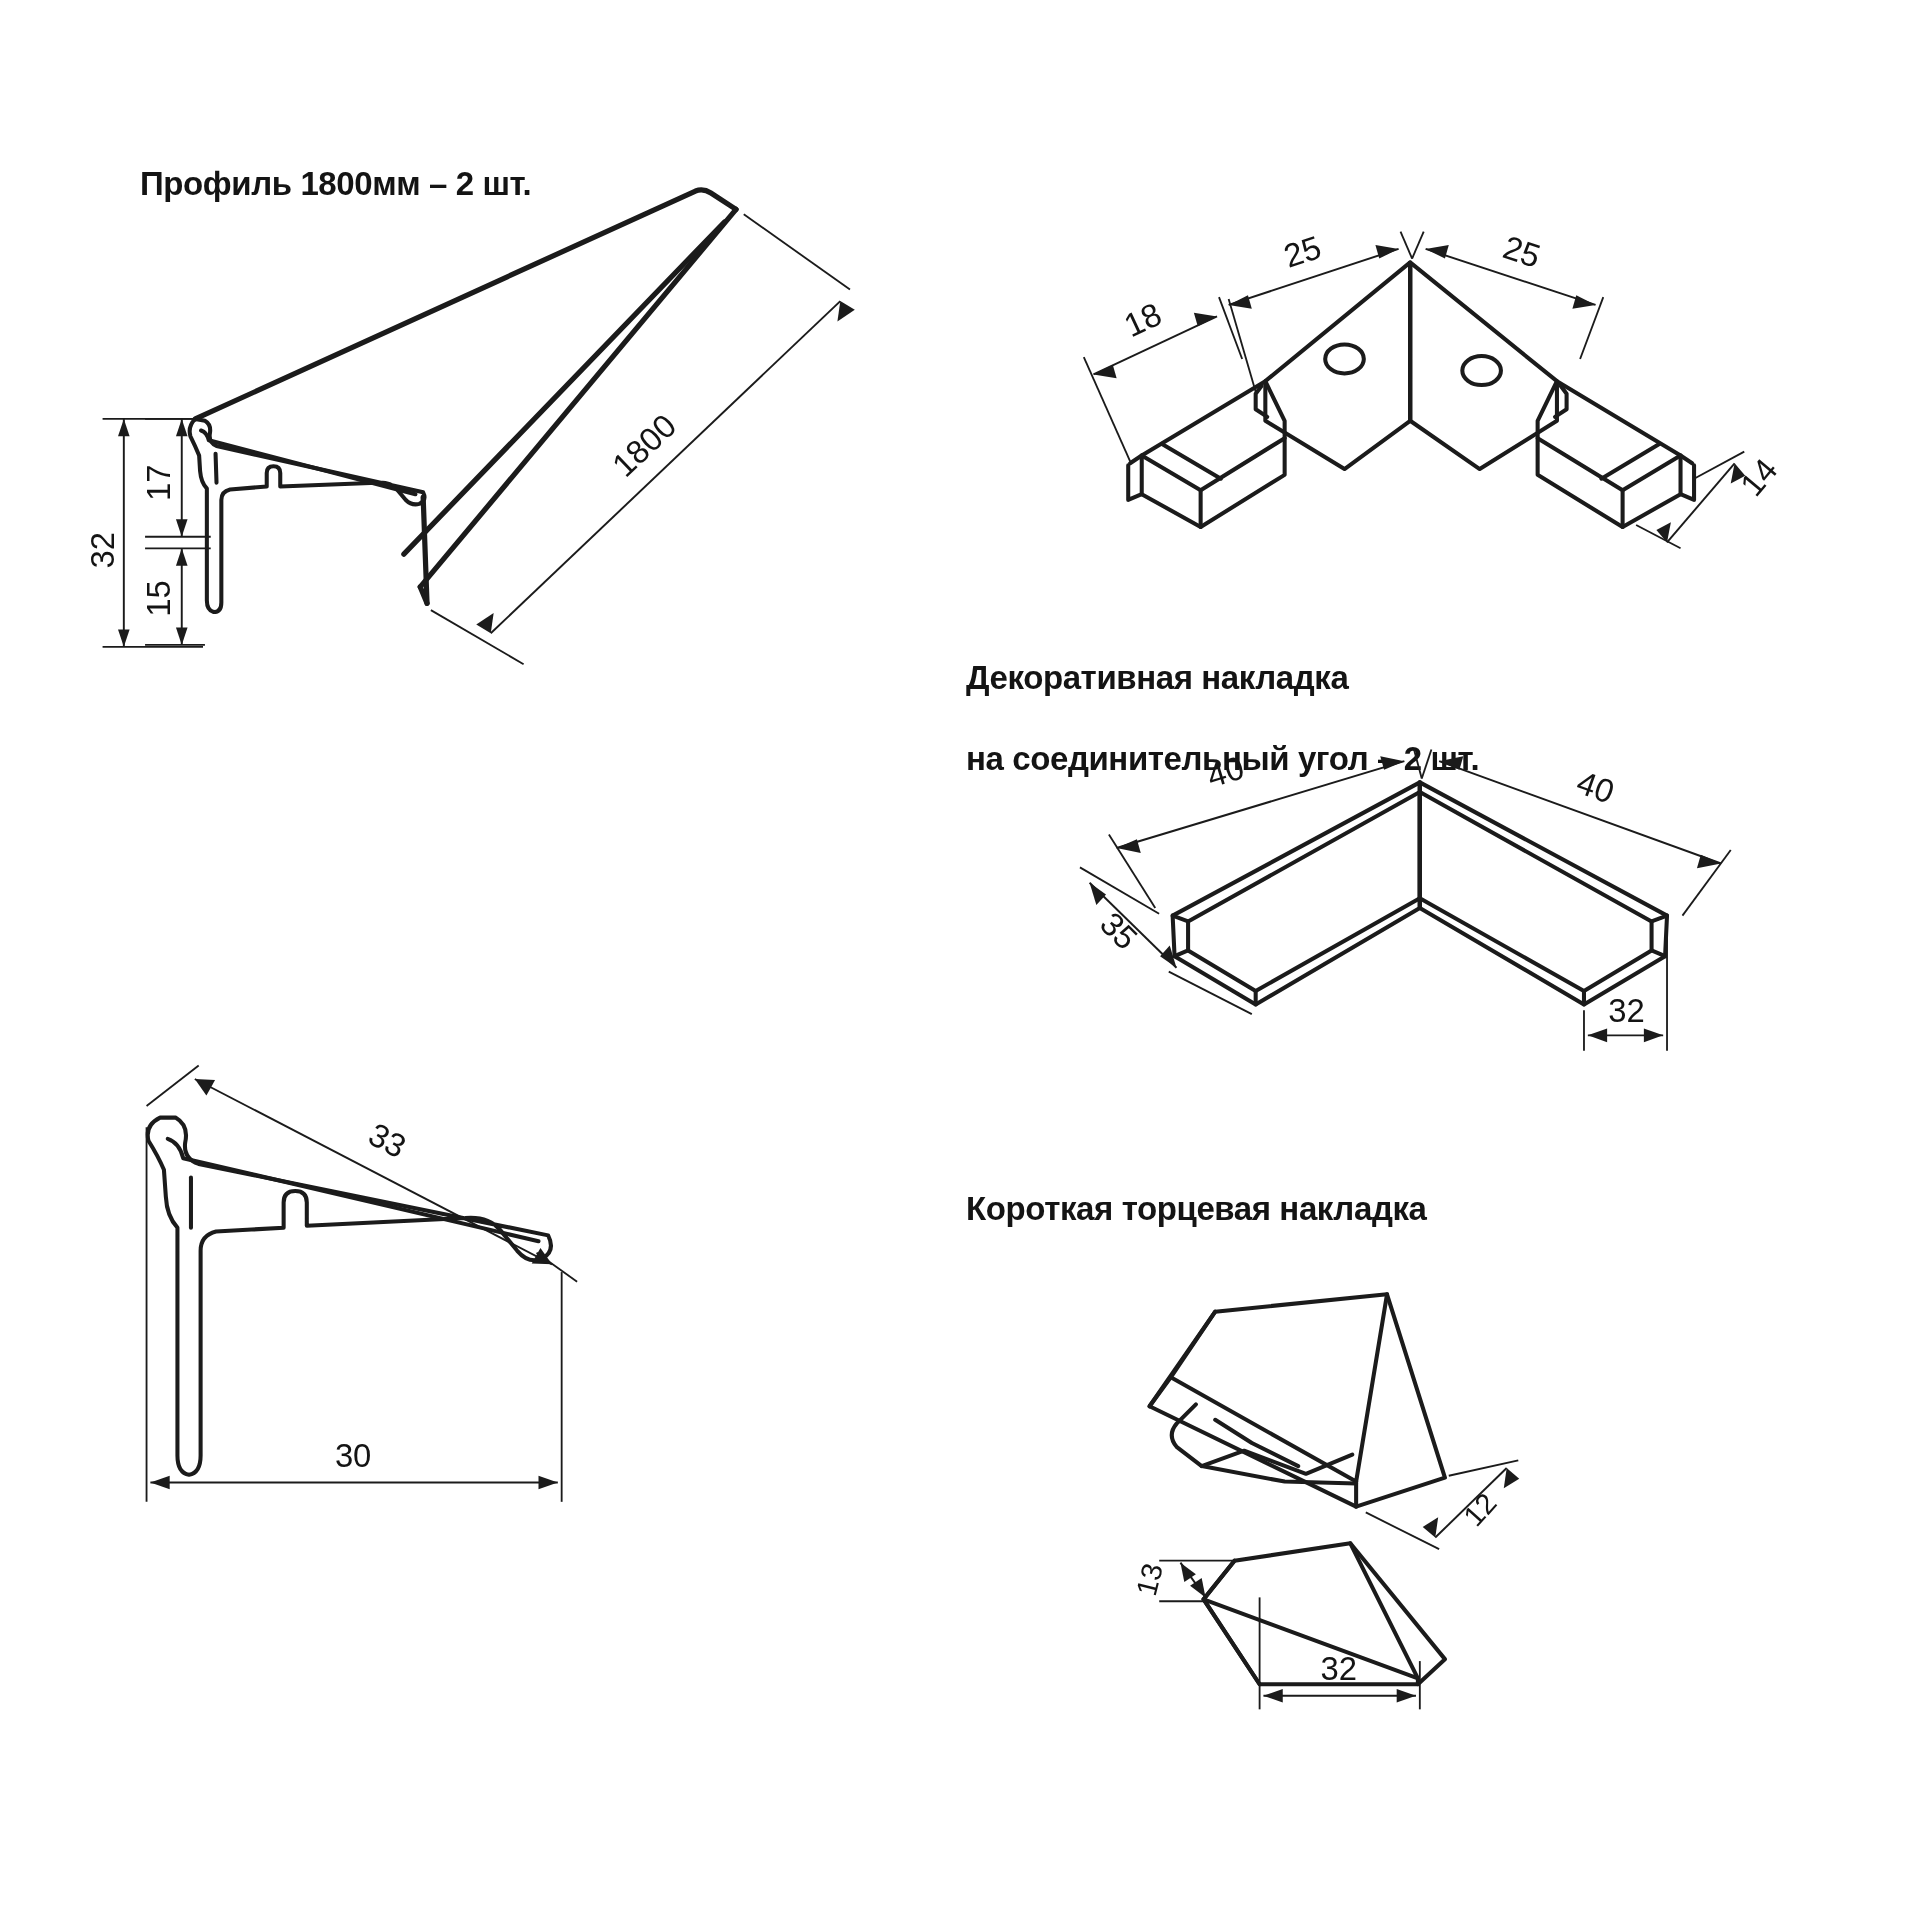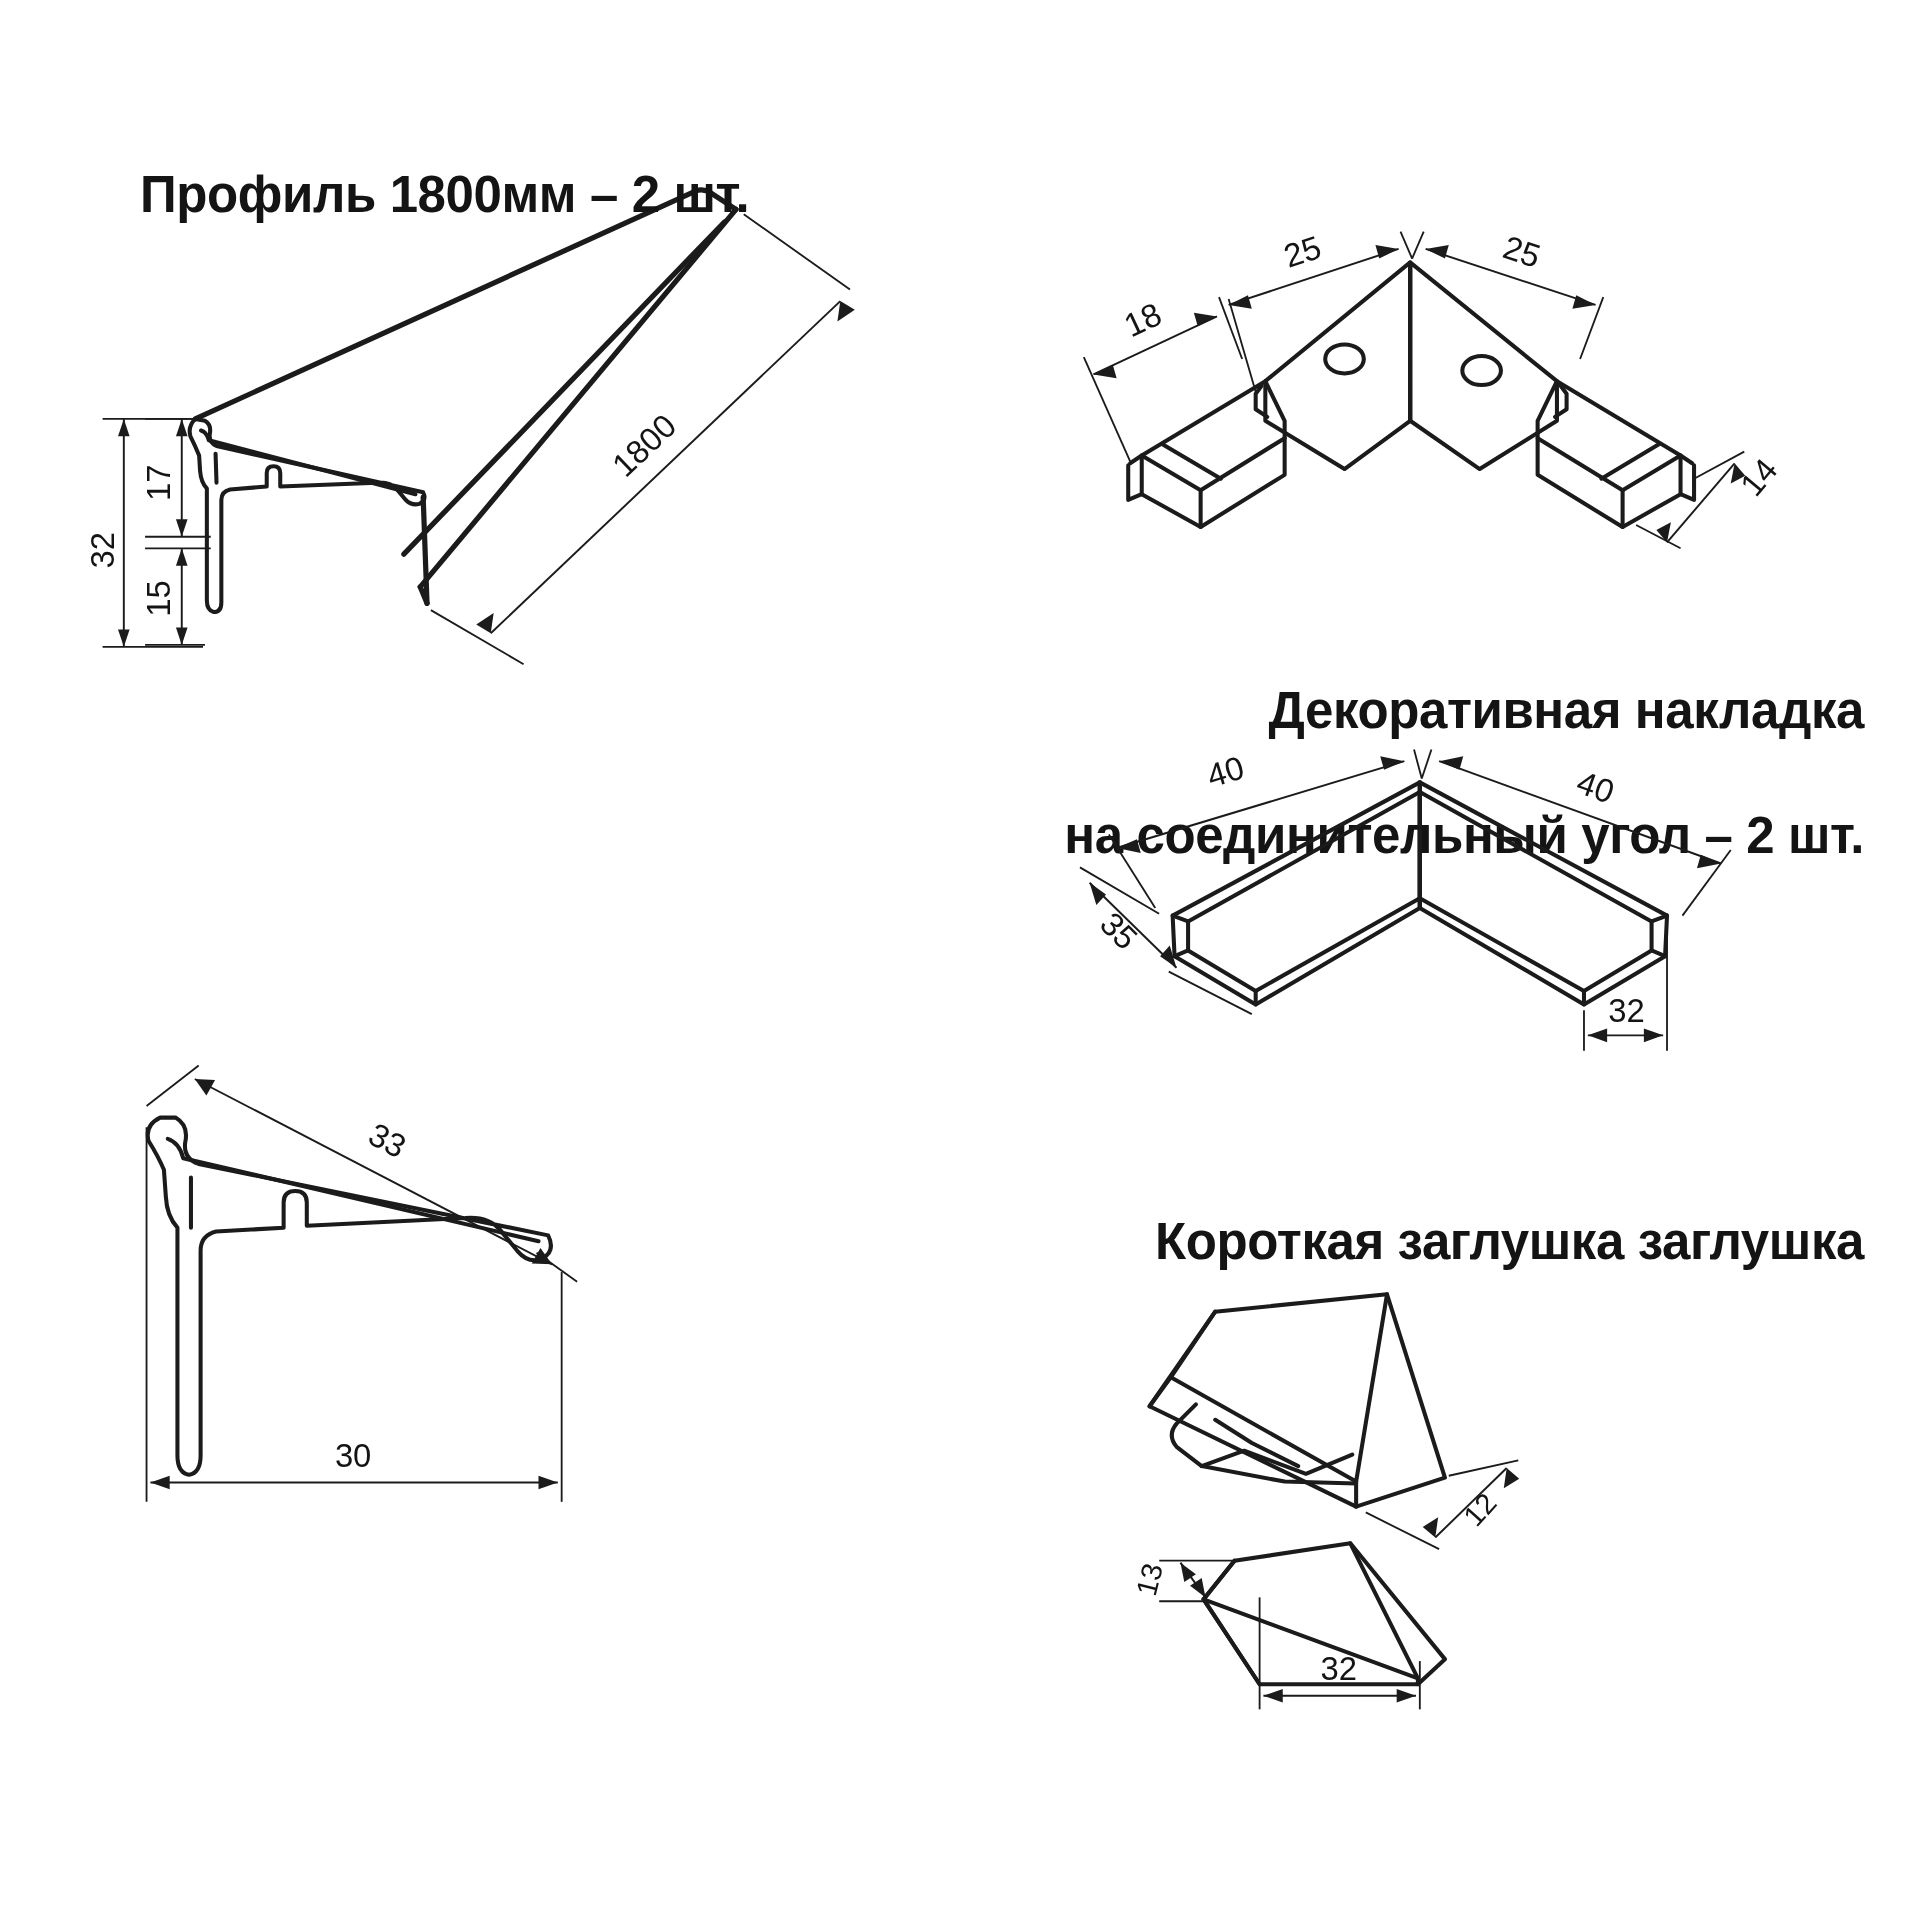--- a/index.html
+++ b/index.html
@@ -20,24 +20,24 @@
     position: absolute;
     inset: 0;
     width: 1931px;
     height: 1931px;
   }
   .panel {
     position: absolute;
   }
   .heading {
     font-weight: bold;
-    font-size: 51px;
+    font-size: 33px;
     letter-spacing: -0.4px;
     color: #141414;
-    text-align: right;
+    text-align: left;
     line-height: 1.22;
     white-space: pre-line;
   }
   
   #panel-profile      { left: 87px;  top: 164px;  width: 850px; height: 714px; }
   #panel-section      { left: 106px; top: 1023px; width: 502px; height: 502px; }
   #panel-corner       { left: 966px;top: 164px;  width: 898px; height: 415px; }
   #panel-cover        { left: 966px;top: 618px;  width: 898px; height: 434px; }
   #panel-endcap       { left: 966px;top: 1149px; width: 898px; height: 599px; }
 
@@ -337,21 +337,21 @@
         <path d="M 722 314 l -20 -7 l 0 14 z" fill="#1b1b1b"></path>
         <text class="dimtext" x="684" y="300" text-anchor="middle">32</text>
       </g>
 
     </svg>
   </div>
 
   <div class="panel" id="panel-endcap">
 
     <div class="heading panel-title-endcap">
-      <div>Короткая заглушка заглушка</div>
+      <div>Короткая торцевая накладка</div>
     </div>
 
     <svg width="898" height="444" viewBox="0 0 930 460" style="position:absolute;left:0;top:126px;">
 
       <g>
         <path class="dwg-stroke medium" d="M 258 38 L 436 20 L 496 210 L 404 240 L 190 136 Z"></path>
         <path class="dwg-stroke medium" d="M 258 38 L 212 106 L 404 214 L 436 20"></path>
         <path class="dwg-stroke medium" d="M 404 214 L 404 240"></path>
         <path class="dwg-stroke medium" d="M 212 106 L 190 136"></path>
         <path class="dwg-stroke medium" d="M 238 134

